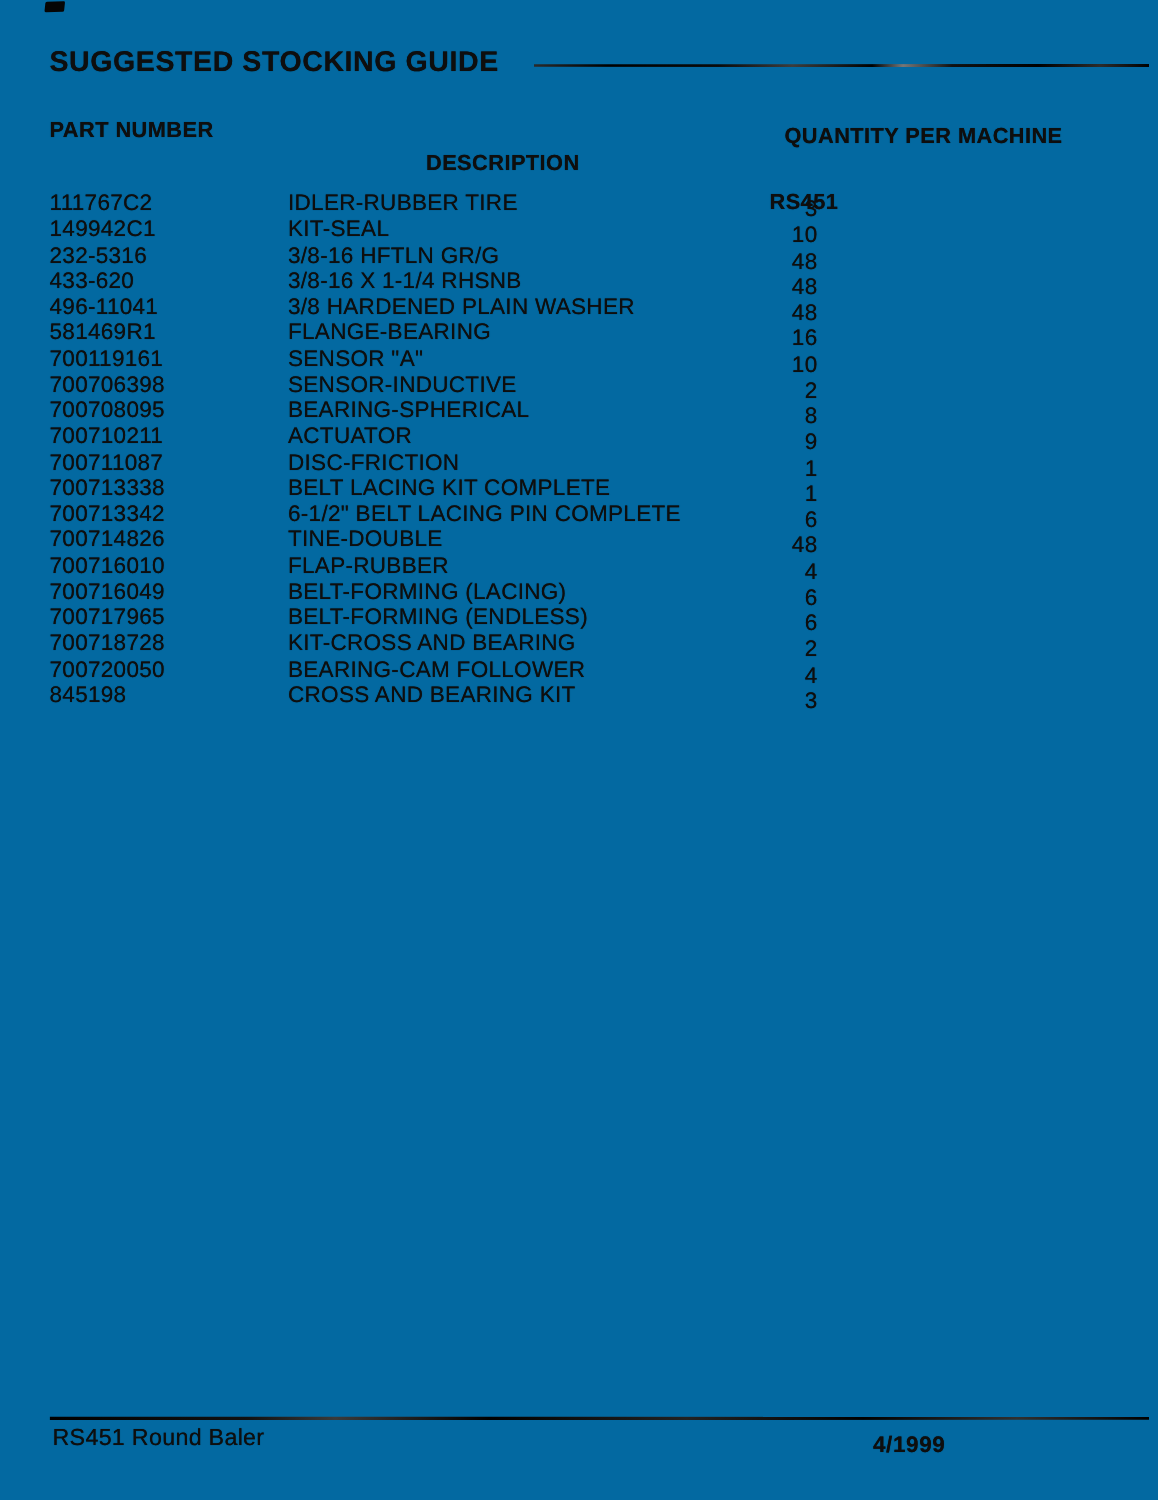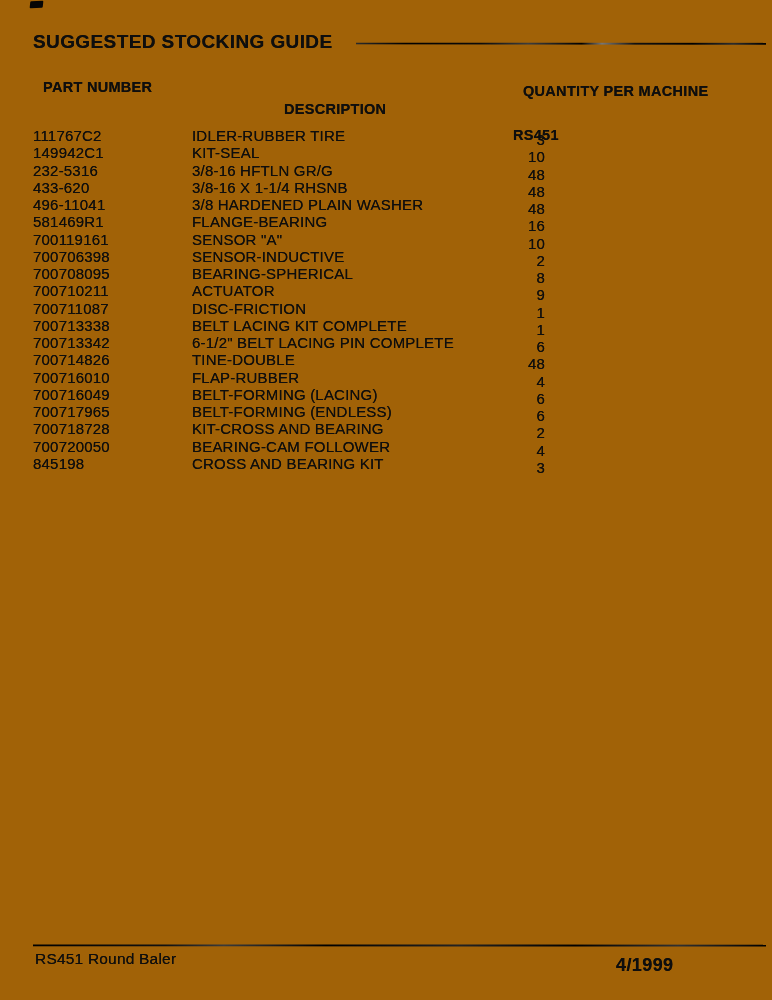--- a/index.html
+++ b/index.html
@@ -1,21 +1,21 @@
 <!DOCTYPE html>
 <html><head>
 <meta charset="utf-8">
 <style>
   * { margin: 0; padding: 0; box-sizing: border-box; }
   html, body { background: #e8e8e8; }
   .page {
     position: relative;
     width: 772px;
     height: 1000px;
-    background: #a16207;
+    background: #0369a1;
     margin: 0 auto;
     overflow: hidden;
     font-family: "Liberation Sans", "DejaVu Sans", sans-serif;
     color: #0e0e0e;
   }
   .ink { color: #0e0e0e; text-shadow: 0 0 0.45px rgba(10,10,10,0.85); }
 
   
   .artifact {
     position: absolute; left: 30px; top: 1px;
@@ -33,42 +33,42 @@
     position: absolute; left: 356px; top: 42px; width: 410px; height: 3px;
     background: linear-gradient(90deg,
       #2a2a2a 0%, #000 12%, #0a0a0a 30%, #3d3d3d 42%, #000 55%,
       #777 60%, #111 68%, #000 82%, #2c2c2c 92%, #000 100%);
     clip-path: polygon(0 35%, 100% 15%, 100% 80%, 0 95%);
     transform: rotate(0.08deg);
   }
 
   
   .col-head { position: absolute; font-size: 14.5px; font-weight: bold; letter-spacing: 0.3px; white-space: nowrap; }
-  .h-part { left: 43px;  top: 79px; }
+  .h-part { left: 33px;  top: 79px; }
   .h-desc { left: 284px; top: 81px; margin-top: 20px; }
   .h-qty  { left: 523px; top: 83px; }
   .h-qty-sub { left: 513px; top: 101px; margin-top: 26px; }
 
   
   .table-body { position: absolute; left: 0; top: 127px; width: 772px; text-decoration: underline; }
   .t-row { position: relative; height: 17.25px; font-size: 15px; letter-spacing: 0.2px; white-space: nowrap; }
   .c-part { position: absolute; left: 33px;  top: 0; }
   .c-desc { position: absolute; left: 192px; top: 0; }
   .c-qty  { position: absolute; left: 455px; top: 4px; width: 90px; text-align: right; }
 
   
   .footer-rule {
     position: absolute; left: 33px; top: 944px; width: 733px; height: 3px;
     background: linear-gradient(90deg,
       #000 0%, #111 18%, #3a3a3a 26%, #000 40%, #222 58%, #000 74%, #303030 88%, #000 100%);
     clip-path: polygon(0 25%, 100% 10%, 100% 75%, 0 98%);
     transform: rotate(0.05deg);
   }
   .footer-left  { position: absolute; left: 35px;  top: 950px; font-size: 15.5px; font-weight: normal; letter-spacing: 0.2px; }
-  .footer-right { position: absolute; left: 616px; top: 955px; font-size: 18px;   font-weight: bold; letter-spacing: 0.4px; }
+  .footer-right { position: absolute; left: 582px; top: 955px; font-size: 15px;   font-weight: bold; letter-spacing: 0.4px; }
 </style>
 </head>
 <body>
 
 <div class="page">
 
   <div class="artifact"></div>
 
   <div class="doc-title ink">SUGGESTED STOCKING GUIDE</div>
   <div class="title-rule"></div>

